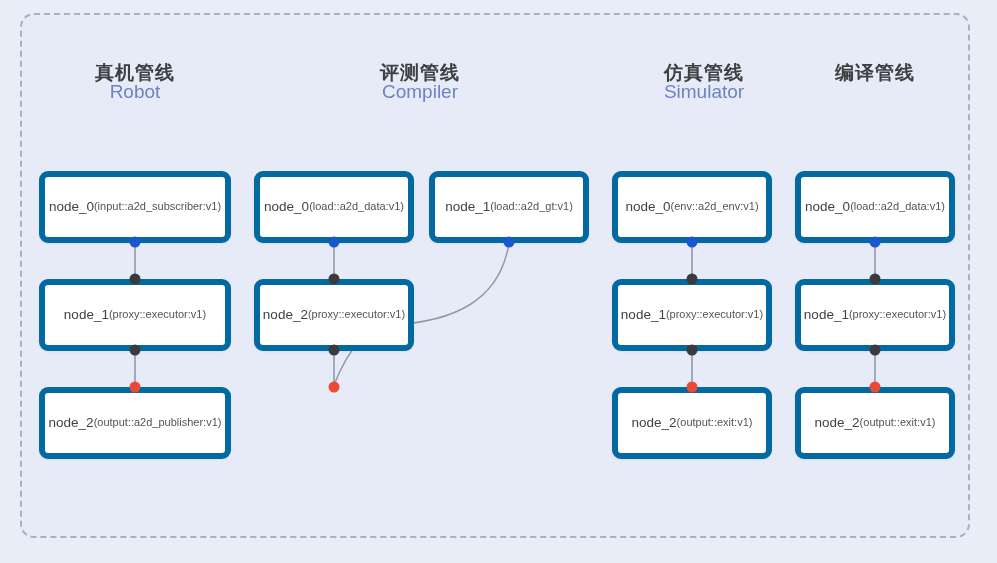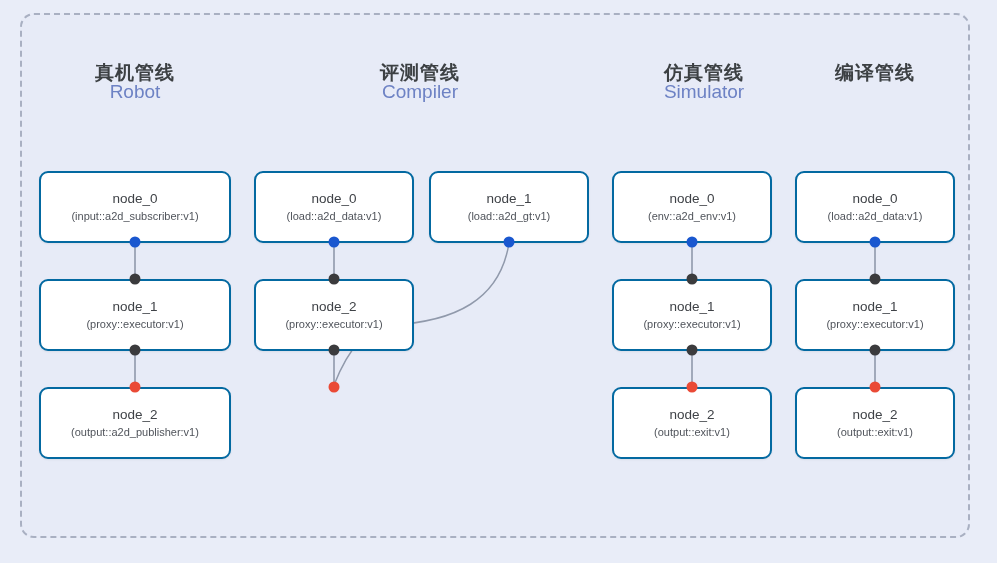--- a/index.html
+++ b/index.html
@@ -59,24 +59,24 @@
     font-size: 19px;
     color: #6d82c4;
     line-height: 1;
     white-space: nowrap;
   }
   
   .node {
     position: absolute;
     box-sizing: border-box;
     background: #ffffff;
-    border: 2px solid #0369a1;
+    border: 6px solid #0369a1;
     border-radius: 9px;
     display: flex;
-    flex-direction: column;
+    flex-direction: row;
     align-items: center;
     justify-content: center;
     box-shadow: 0 1px 2px rgba(60,64,67,0.08);
     z-index: 3;
   }
   .node-name {
     font-size: 13.5px;
     color: #3f4247;
     line-height: 1.45;
     white-space: nowrap;

